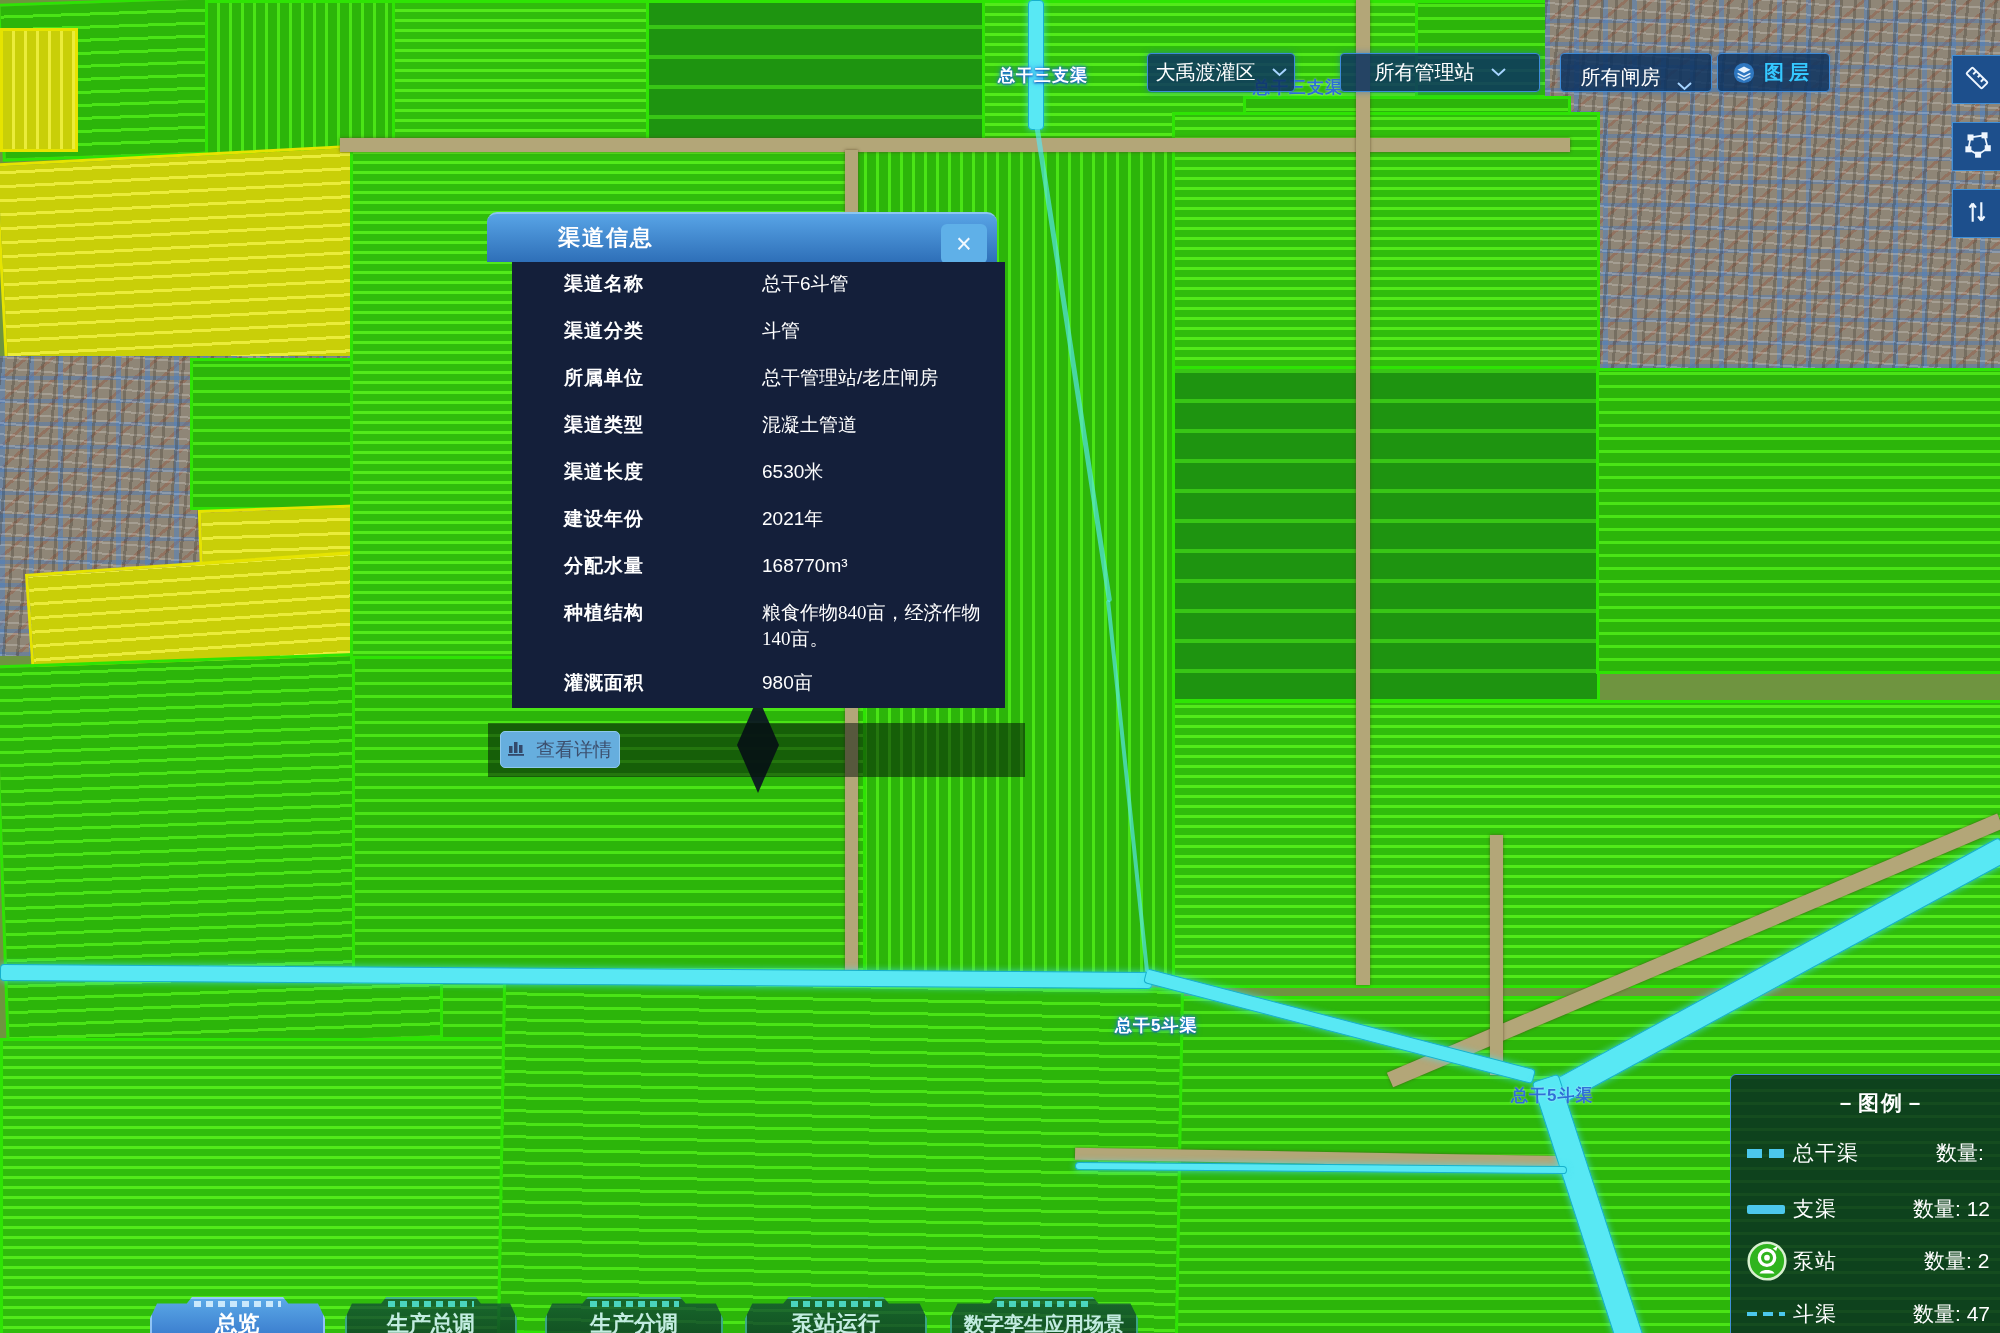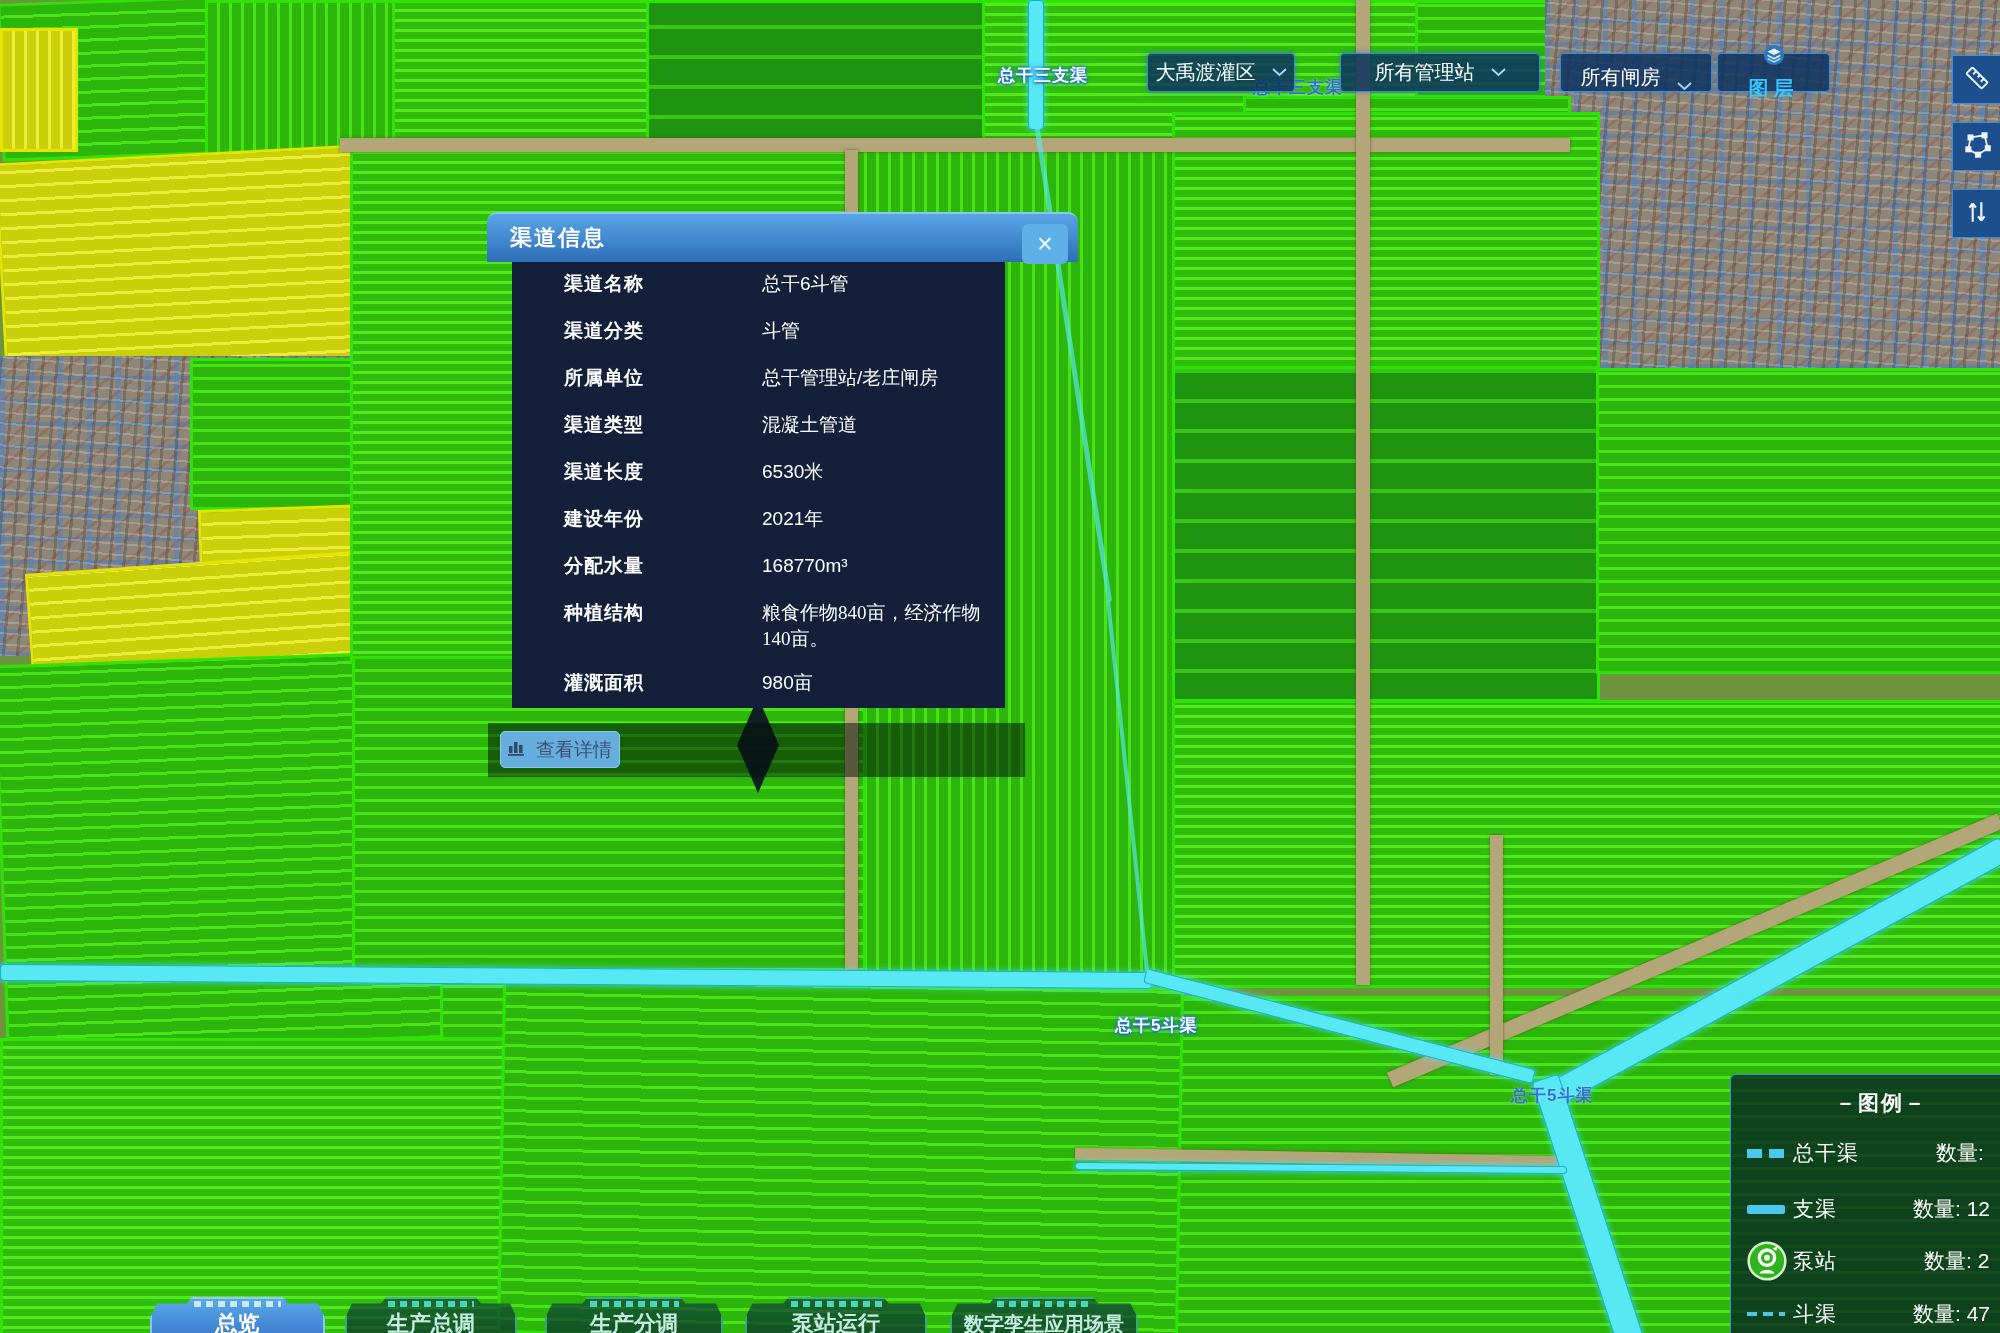--- a/index.html
+++ b/index.html
@@ -27,31 +27,31 @@
 
   .maplabel{position:absolute;font-size:17px;font-weight:bold;color:#fff;letter-spacing:1px;z-index:9;
     text-shadow:0 0 3px #2277e8,0 0 6px #2277e8,0 1px 2px #0a4a9a;white-space:nowrap;}
   .maplabel.dim{color:#2e6fd8;text-shadow:0 0 2px rgba(255,255,255,.65);}
 
   
   .dd{position:absolute;top:53px;height:39px;background:rgba(12,50,96,.85);border:1px solid #3c8ad8;
     border-radius:4px;color:#fff;font-size:20px;display:flex;align-items:center;justify-content:center;
     gap:16px;z-index:10;box-shadow:0 0 6px rgba(30,110,200,.55);box-sizing:border-box;}
   .dd .chev{color:#a6d4ff;display:flex;}
-  .layersbtn{letter-spacing:5px;font-weight:bold;color:#35c8ff;gap:9px;flex-direction:column;}
+  .layersbtn{letter-spacing:5px;font-weight:bold;color:#35c8ff;gap:9px;}
   .layersbtn .lyr{display:flex;}
 
   
   .etool{position:absolute;left:1952px;width:62px;height:49px;background:#1d4f8c;border:1px solid #3f8fd8;
     box-sizing:border-box;display:flex;align-items:center;padding-left:10px;z-index:10;}
 
   
-  .popup-header{position:absolute;left:487px;top:212px;width:591px;height:50px;z-index:20;
+  .popup-header{position:absolute;left:487px;top:212px;width:510px;height:50px;z-index:20;
     background:linear-gradient(180deg,#58a4e6,#2e6fb8);border-radius:10px 10px 0 0;
-    border-top:2px solid #8cc6f0;display:flex;align-items:center;box-sizing:border-box;}
+    border-top:2px solid #8cc6f0;display:flex;align-items:center;box-sizing:border-box;padding-left:48px;}
   .popup-title{margin-left:23px;font-size:22px;font-weight:bold;color:#fff;letter-spacing:2px;}
   .popup-close{position:absolute;right:10px;top:10px;width:46px;height:40px;background:#5fb0e8;
     border-radius:6px;display:flex;align-items:center;justify-content:center;color:#f2f9ff;
     font-size:27px;line-height:1;cursor:pointer;}
   .popup-body{position:absolute;left:512px;top:262px;width:493px;height:446px;background:#141f3a;
     z-index:20;box-sizing:border-box;padding-top:9px;padding-left:32px;}
   .prow{display:flex;align-items:flex-start;padding-left:20px;min-height:47px;box-sizing:border-box;}
   .prow .pl{width:198px;flex:0 0 198px;color:#fff;font-size:19px;font-weight:bold;letter-spacing:1px;}
   .prow .pv{color:#fff;font-size:19px;width:250px;line-height:1.35;}
   .popup-strip{position:absolute;left:488px;top:723px;width:537px;height:54px;z-index:19;

